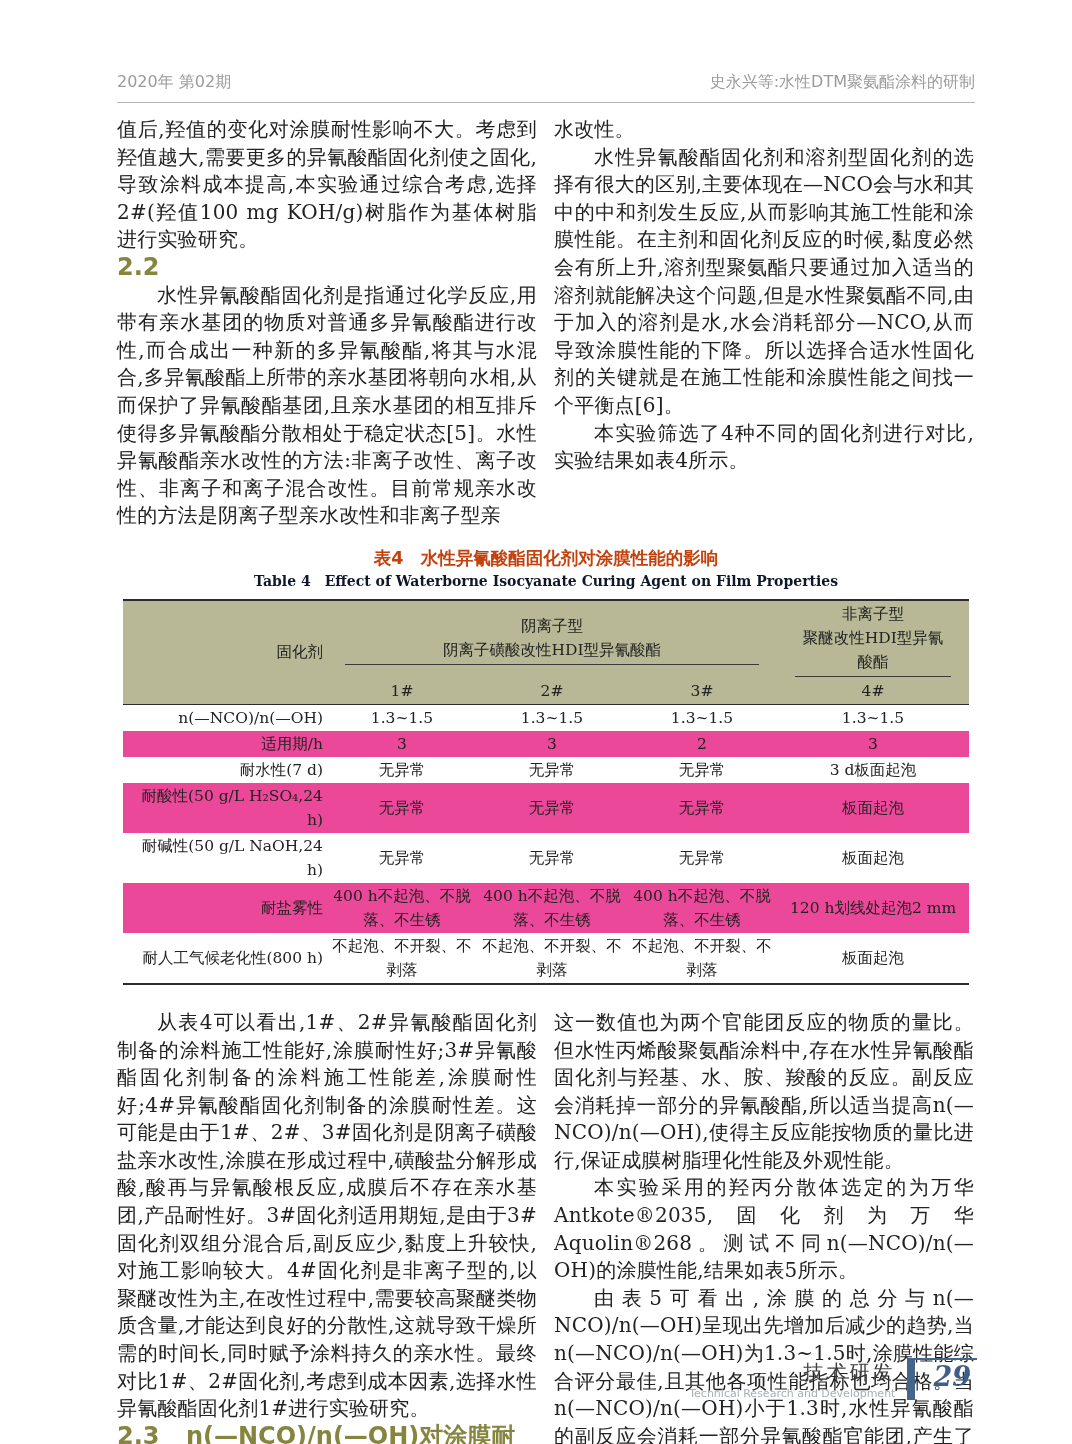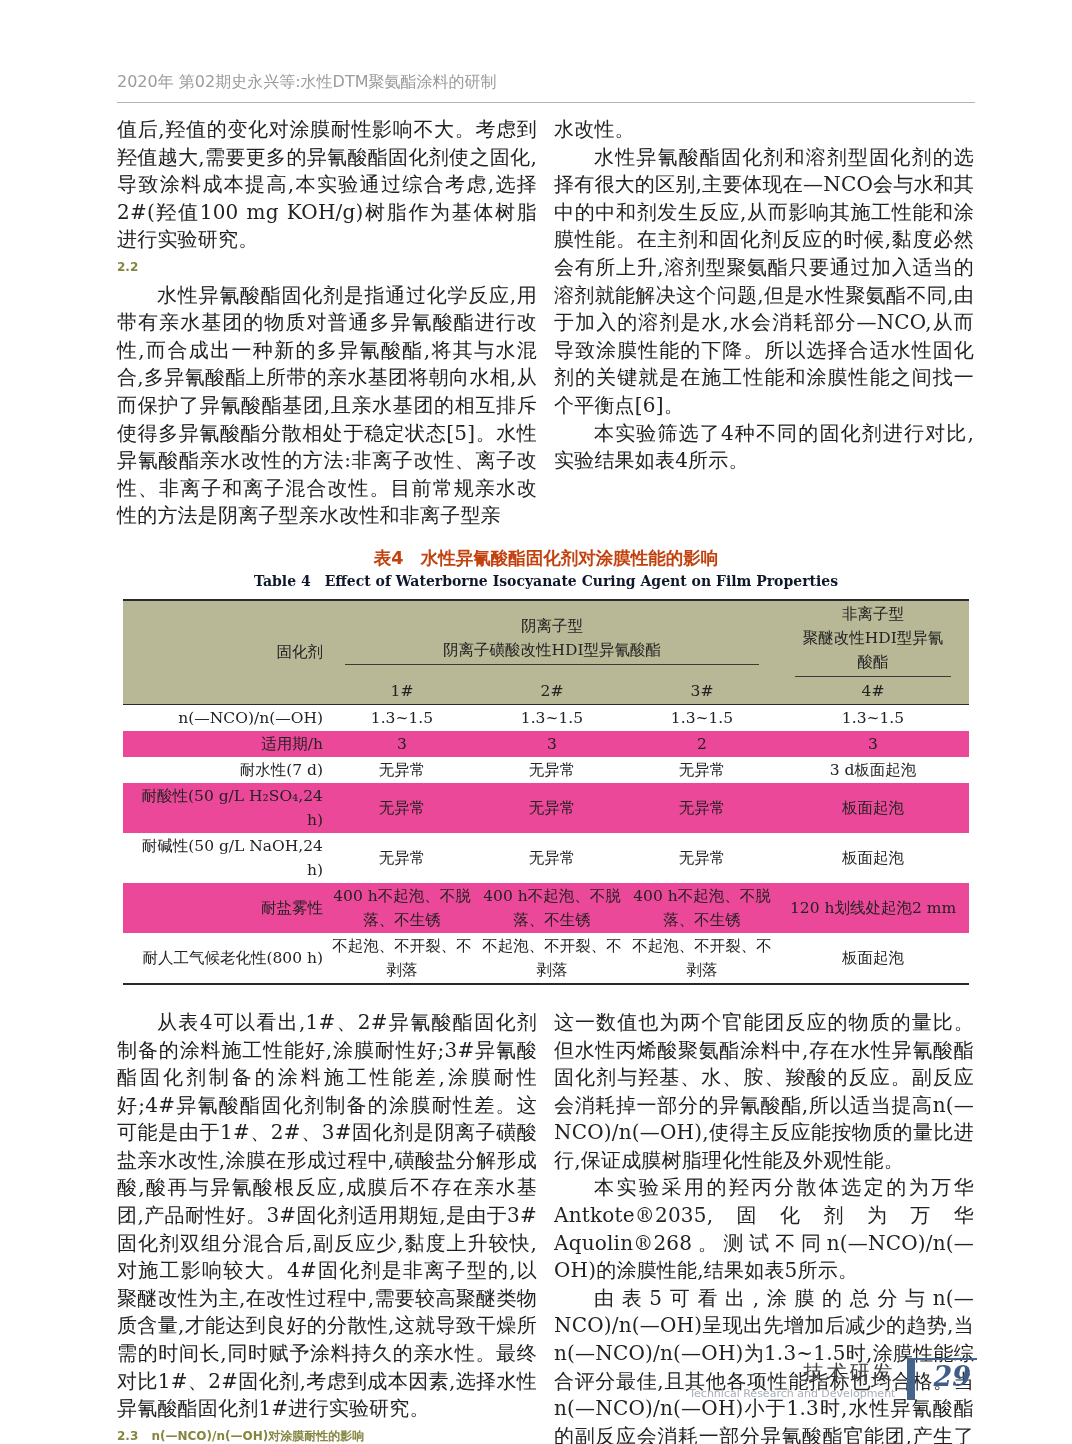--- a/index.html
+++ b/index.html
@@ -8,37 +8,37 @@
     width:1072px; height:1444px;
     position:relative;
     font-family:"DejaVu Serif","Liberation Serif",serif;
     color:#222222;
     overflow:hidden;
   }
   .page { padding:72px 97px 0 117px; position:relative; }
 
   
   .doc-header {
-    display:flex; align-items:flex-end;
+    display:flex; justify-content:space-between; align-items:flex-end;
     font-family:"DejaVu Sans","Liberation Sans",sans-serif;
     font-size:16px; color:#9b9b9b;
     padding-bottom:9px; border-bottom:1px solid #b4b4b4;
   }
 
   
   .cols { display:flex; gap:17px; margin-top:13px; }
   .col { width:420px; }
   .para {
     font-size:20px; line-height:27.6px; text-align:justify;
     letter-spacing:0.2px;
   }
   .para.indent { text-indent:2em; }
   .sec-head {
     font-family:"DejaVu Sans","Liberation Sans",sans-serif;
-    font-weight:bold; font-size:12px; line-height:27.6px;
+    font-weight:bold; font-size:24px; line-height:27.6px;
     color:#85853f; display:flex;
   }
   .sec-head .num { margin-right:1.1em; }
 
   
   .table-block { margin-top:16px; }
   .cap-zh {
     text-align:center; font-family:"DejaVu Sans","Liberation Sans",sans-serif;
     font-weight:bold; font-size:17.5px; color:#c2410c;
   }

